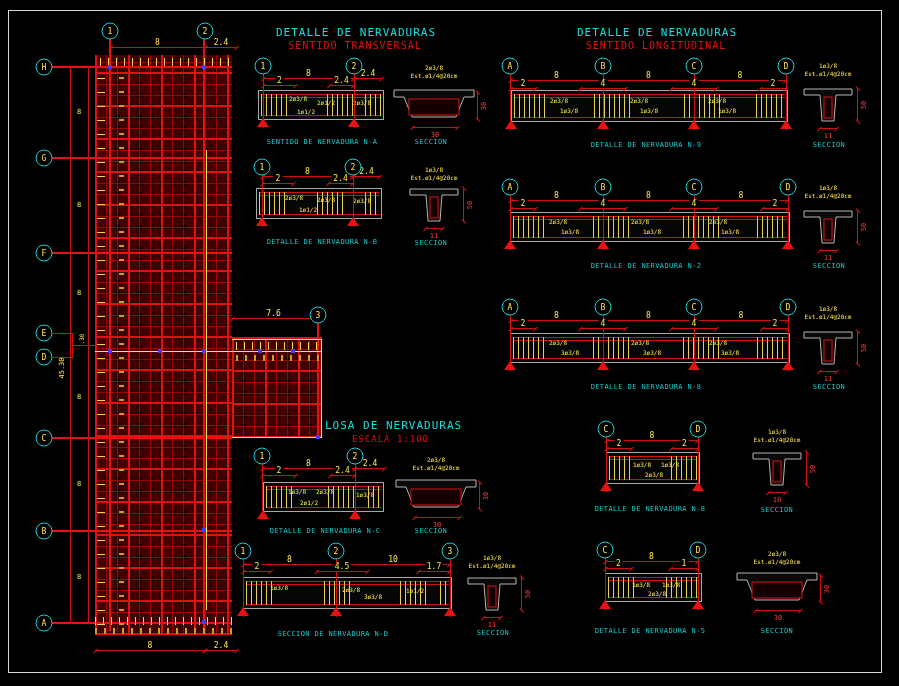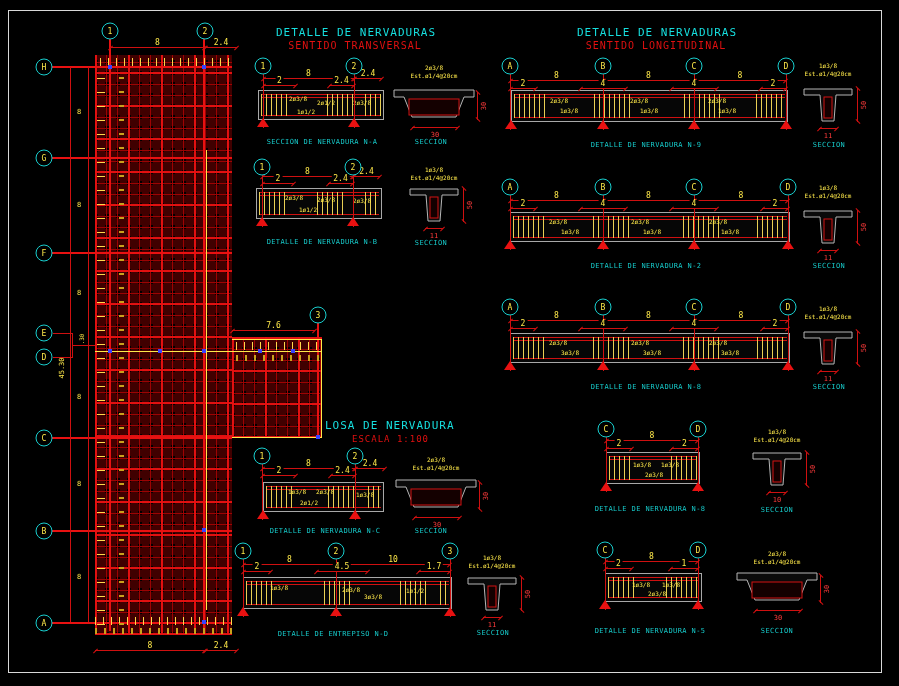--- a/index.html
+++ b/index.html
@@ -104,21 +104,21 @@
 
     <div class="bub" style="left:110px;top:31px">1</div>
     <div class="bub" style="left:205px;top:31px">2</div>
     <div class="bub" style="left:318px;top:315px">3</div>
     <div class="dim" style="left:110px;top:47px;width:95px">
         <span class="n">8</span>
       </div>
     <div class="dim" style="left:205px;top:47px;width:32px">
         <span class="n">2.4</span>
       </div>
-    <div class="dim" style="left:232px;top:330px;width:83px">
+    <div class="dim" style="left:232px;top:318px;width:83px">
         <span class="n">7.6</span>
       </div>
     <div class="dim" style="left:95px;top:650px;width:110px">
         <span class="n">8</span>
       </div>
     <div class="dim" style="left:205px;top:650px;width:32px">
         <span class="n">2.4</span>
       </div>
 
     <div class="bub" style="left:44px;top:67px">H</div>
@@ -142,21 +142,21 @@
     <div class="ynum rot" style="left:81px;top:339px;font-size:6px">.30</div>
 
     <div class="ticksh" style="left:100px;top:58px;width:132px;height:8px"></div>
     <div class="ticksh" style="left:95px;top:617px;width:142px;height:8px"></div>
     <div class="ticksh2" style="left:95px;top:628px;width:142px;height:6px"></div>
     <div class="ticksv" style="left:97px;top:70px;width:8px;height:555px"></div>
     <div class="ticksv2" style="left:119px;top:70px;width:5px;height:555px"></div>
     <div class="ticksh" style="left:236px;top:342px;width:84px;height:8px"></div>
     <div class="ticksh2" style="left:236px;top:355px;width:84px;height:6px"></div>
 
-    <div class="plabel" style="left:325px;top:419px">LOSA DE NERVADURA</div>
+    <div class="plabel" style="left:325px;top:419px">LOSA DE NERVADURAS</div>
     <div class="pscale" style="left:352px;top:434px">ESCALA 1:100</div>
   </div>
 
   <div class="title1" style="left:356px;top:26px">DETALLE DE NERVADURAS</div>
   <div class="title2" style="left:355px;top:40px">SENTIDO TRANSVERSAL</div>
   <div class="title1" style="left:657px;top:26px">DETALLE DE NERVADURAS</div>
   <div class="title2" style="left:656px;top:40px">SENTIDO LONGITUDINAL</div>
 
   <div>
     <div class="bub" style="left:263px;top:66px">1</div>
@@ -181,21 +181,21 @@
       <div class="stg" style="left:2px;width:26px"></div>
       <div class="stg" style="left:68px;width:26px"></div>
       <div class="stg" style="left:106px;width:16px"></div>
       <span class="callout" style="left:30px;top:5px">2ø3/8</span>
       <span class="callout" style="left:58px;top:9px">2ø1/2</span>
       <span class="callout" style="left:38px;top:18px">1ø1/2</span>
       <span class="callout" style="left:94px;top:9px">2ø3/8</span>
     </div>
     <div class="sup" style="left:263px;top:118px"></div>
     <div class="sup" style="left:354px;top:118px"></div>
-    <div class="lbl" style="left:322px;top:139px">SECCION DE NERVADURA N-A</div>
+    <div class="lbl" style="left:322px;top:139px">SENTIDO DE NERVADURA N-A</div>
   </div>
   <div>
     <div class="note" style="left:434px;top:64px">2ø3/8</div>
     <div class="note" style="left:434px;top:72px">Est.ø1/4@20cm</div>
     <svg class="sec" style="left:393px;top:88px" width="82" height="32">
       <path d="M1 2 H81 V9 H71 L63 29 H19 L11 9 H1 Z" fill="#0a0a0a" stroke="#b5b5b5"></path>
       <rect x="16" y="11" width="50" height="16" fill="#140000" stroke="#d21212"></rect>
     </svg>
     <div class="dim red" style="left:412px;top:127px;width:46px">
         <span class="n">30</span>
@@ -329,21 +329,21 @@
       <div class="stg" style="left:156px;width:30px"></div>
       <div class="stg" style="left:196px;width:9px"></div>
       <span class="callout" style="left:26px;top:7px">1ø3/8</span>
       <span class="callout" style="left:98px;top:9px">2ø3/8</span>
       <span class="callout" style="left:120px;top:16px">3ø3/8</span>
       <span class="callout" style="left:162px;top:10px">1ø1/2</span>
     </div>
     <div class="sup" style="left:243px;top:607px"></div>
     <div class="sup" style="left:336px;top:607px"></div>
     <div class="sup" style="left:450px;top:607px"></div>
-    <div class="lbl" style="left:333px;top:631px">DETALLE DE ENTREPISO N-D</div>
+    <div class="lbl" style="left:333px;top:631px">SECCION DE NERVADURA N-D</div>
   </div>
   <div>
     <div class="note" style="left:492px;top:554px">1ø3/8</div>
     <div class="note" style="left:492px;top:562px">Est.ø1/4@20cm</div>
     <svg class="sec" style="left:467px;top:575px" width="50" height="38">
       <path d="M1 3 H49 V9 H33 L31 35 H19 L17 9 H1 Z" fill="#0a0a0a" stroke="#b5b5b5"></path>
       <rect x="21" y="11" width="8" height="21" fill="#140000" stroke="#d21212"></rect>
     </svg>
     <div class="dim red" style="left:483px;top:617px;width:18px">
         <span class="n">11</span>

